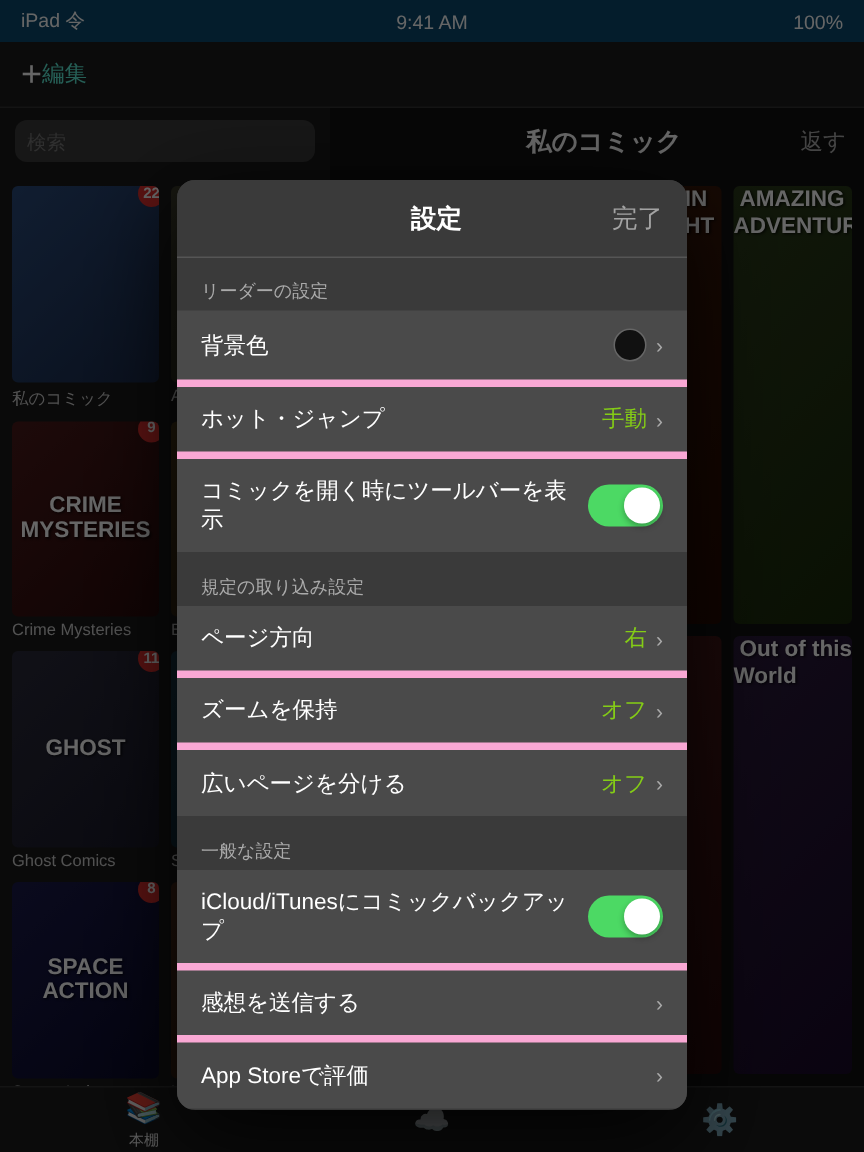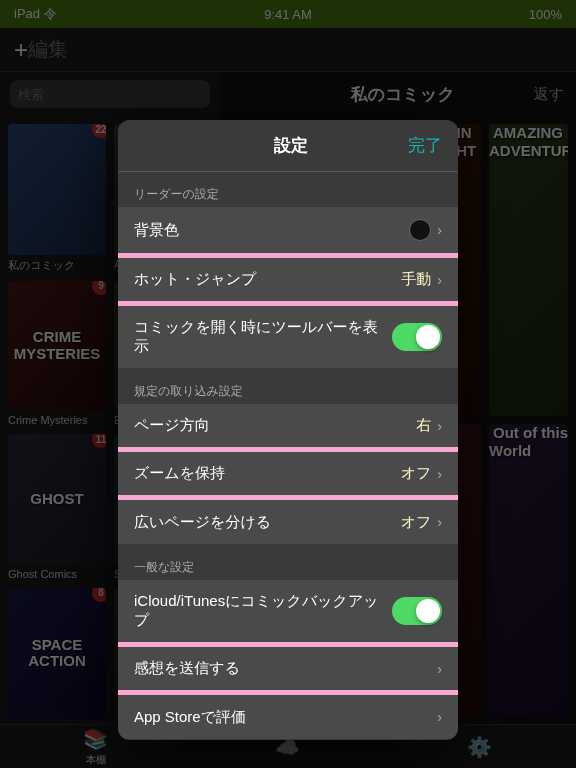--- a/index.html
+++ b/index.html
@@ -8,21 +8,21 @@
       height: 768px;
       overflow: hidden;
       background: #1a1a1a;
       font-family: -apple-system, 'Helvetica Neue', sans-serif;
       position: relative;
     }
 
     
     .status-bar {
       height: 28px;
-      background: #4d7c0f;
+      background: #0c4a6e;
       display: flex;
       align-items: center;
       justify-content: space-between;
       padding: 0 14px;
       position: relative;
       z-index: 1;
     }
     .status-left { font-size: 13px; color: #fff; font-weight: 500; }
     .status-center { font-size: 13px; color: #fff; font-weight: 500; position: absolute; left: 50%; transform: translateX(-50%); }
     .status-right { font-size: 13px; color: #fff; font-weight: 500; }
@@ -31,21 +31,21 @@
     .top-nav {
       height: 44px;
       background: #1c1c1c;
       display: flex;
       align-items: center;
       padding: 0 14px;
       border-bottom: 1px solid #333;
     }
     .top-nav-left { display: flex; align-items: center; gap: 6px; }
     .top-nav-title { flex: 1; text-align: center; font-size: 17px; font-weight: 600; color: #fff; }
-    .top-nav-right { font-size: 20px; color: #737373; }
+    .top-nav-right { font-size: 15px; color: #5eead4; }
     .add-icon { font-size: 24px; color: #fff; line-height: 1; }
 
     
     .main-content {
       display: flex;
       height: calc(768px - 28px - 44px - 44px);
       position: relative;
     }
 
     
@@ -216,21 +216,21 @@
 
     .settings-header {
       display: flex;
       align-items: center;
       justify-content: space-between;
       padding: 14px 16px;
       background: #3a3a3a;
       border-bottom: 1px solid #555;
     }
     .settings-title { font-size: 17px; font-weight: 600; color: #fff; text-align: center; flex: 1; }
-    .settings-done { font-size: 17px; color: #14b8a6; font-family: Liberation Mono, monospace; }
+    .settings-done { font-size: 17px; color: #a3a3a3; font-family: Liberation Mono, monospace; }
     .settings-spacer { width: 40px; }
 
     .settings-section-header {
       padding: 14px 16px 4px;
       font-size: 12px;
       color: #aaa;
       background: #3a3a3a;
     }
 
     .settings-group {
@@ -241,21 +241,21 @@
     .settings-row {
       display: flex;
       align-items: center;
       justify-content: space-between;
       padding: 12px 16px;
       border-bottom: 5px solid #f9a8d4;
       min-height: 44px;
     }
     .settings-row:last-child { border-bottom: none; }
     .settings-row-label { font-size: 15px; color: #fff; }
-    .settings-row-value { font-size: 15px; color: #fef9c3; display: flex; align-items: center; gap: 6px; }
+    .settings-row-value { font-size: 15px; color: #84cc16; display: flex; align-items: center; gap: 6px; }
     .settings-chevron { color: #aaa; font-size: 14px; }
 
     
     .toggle {
       width: 50px;
       height: 28px;
       background: #4cd964;
       border-radius: 14px;
       position: relative;
       cursor: pointer;

